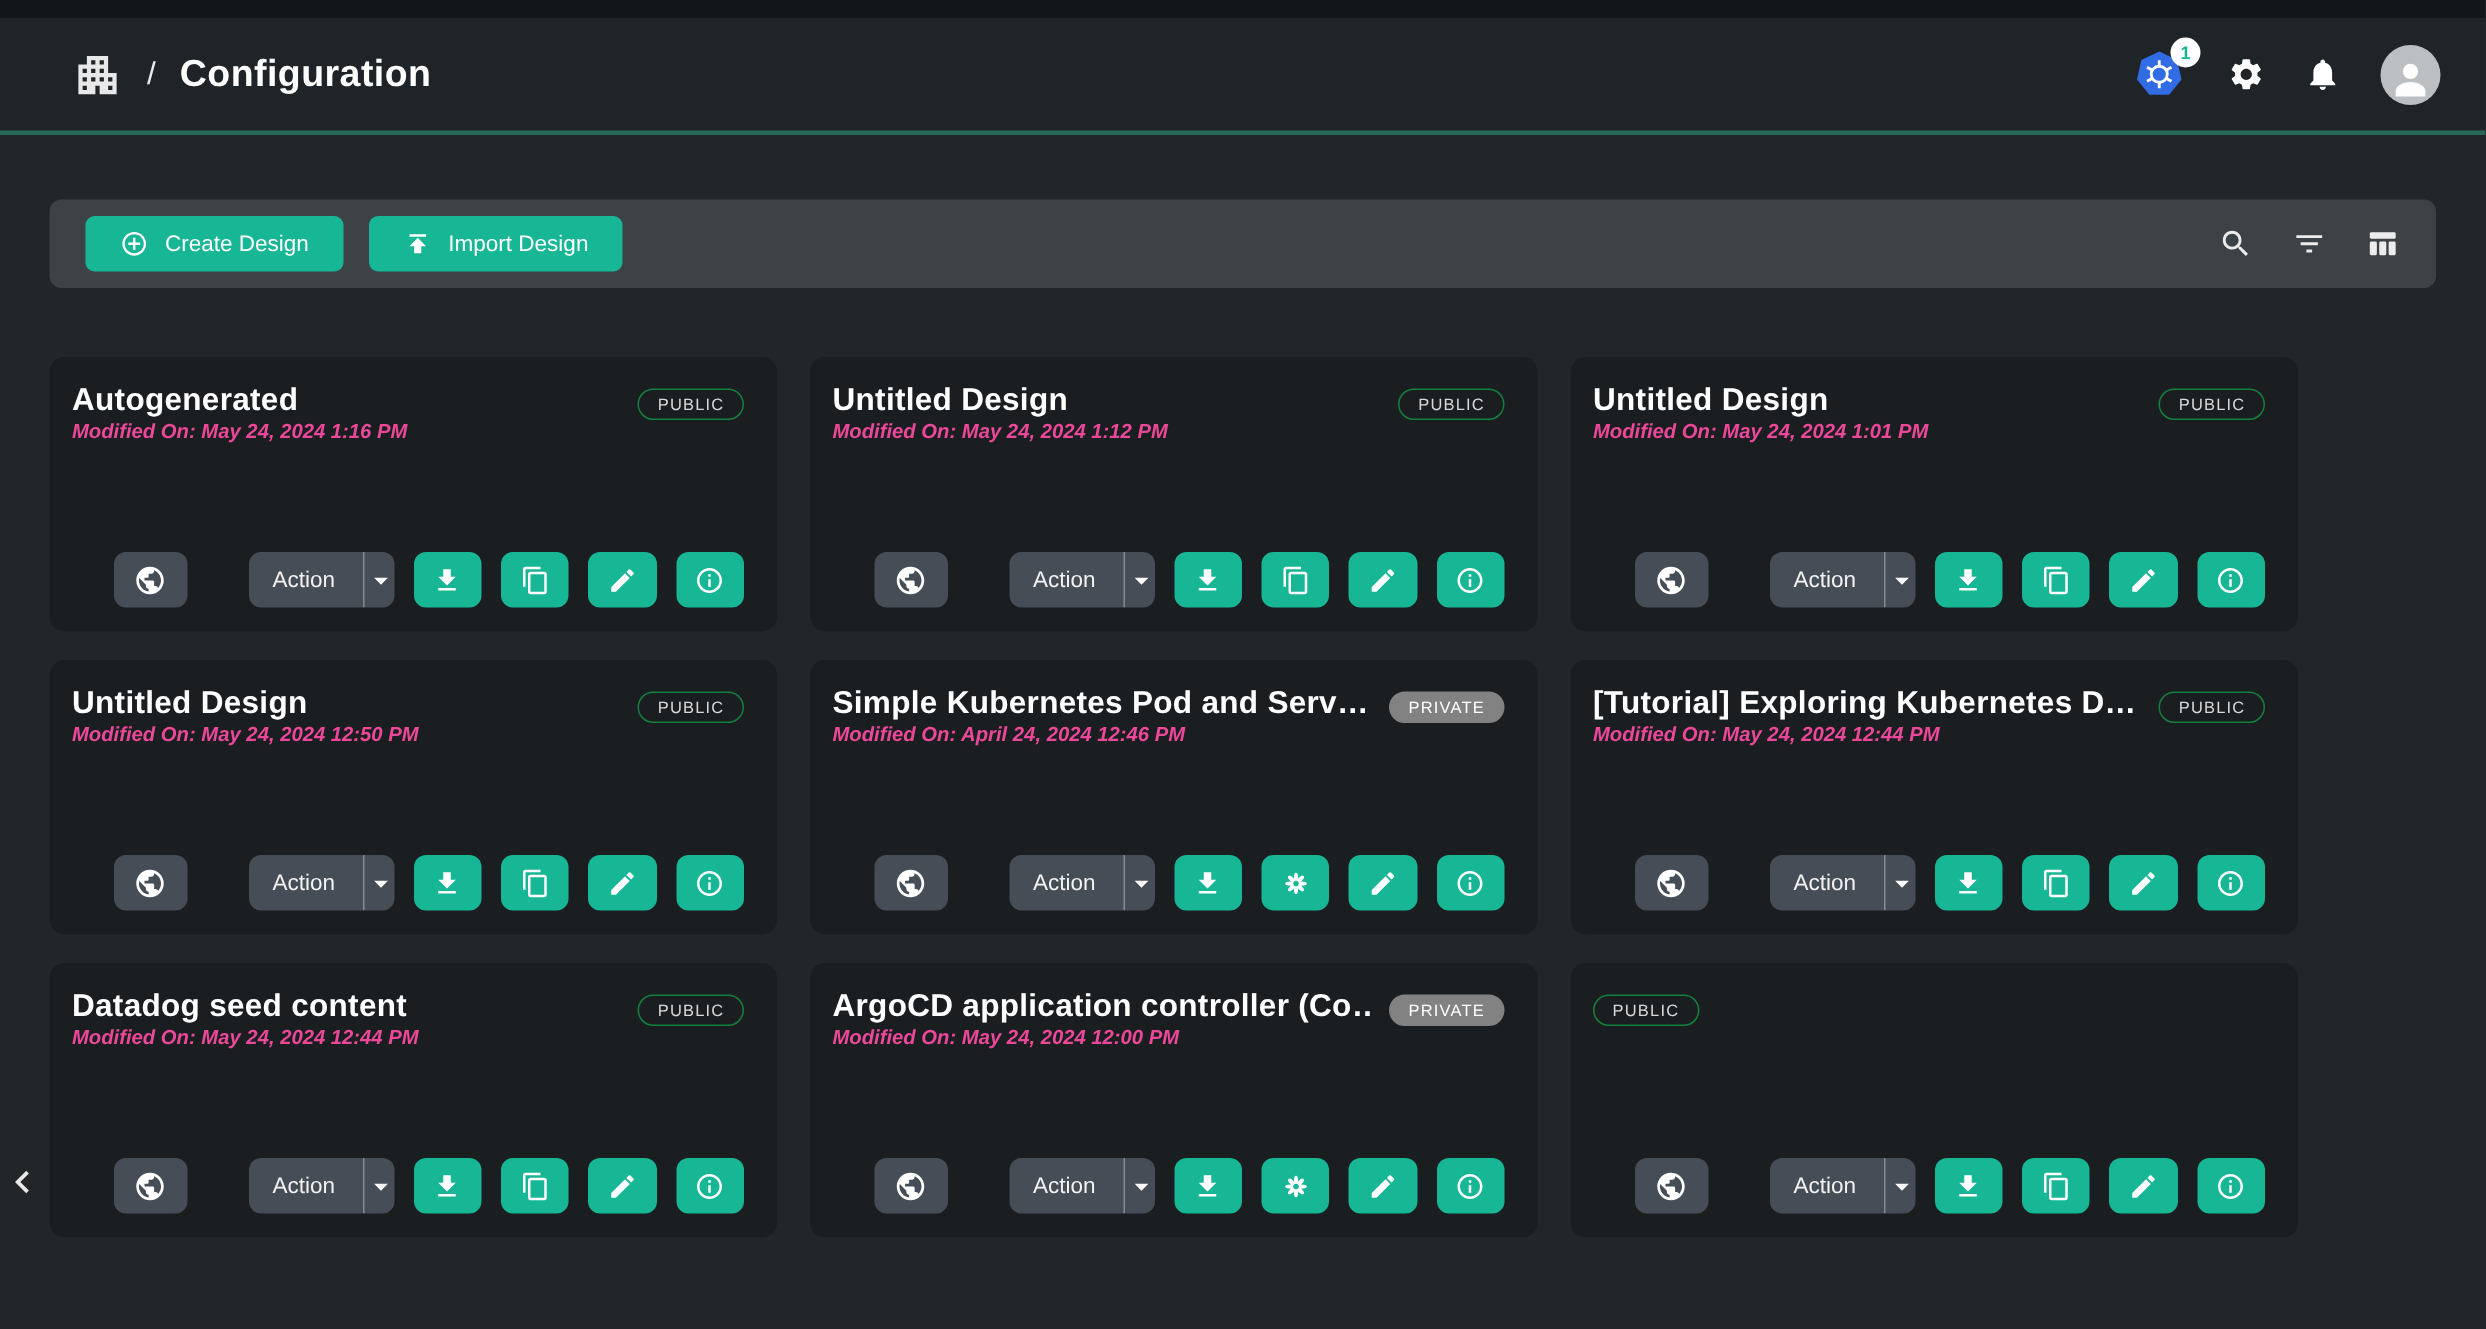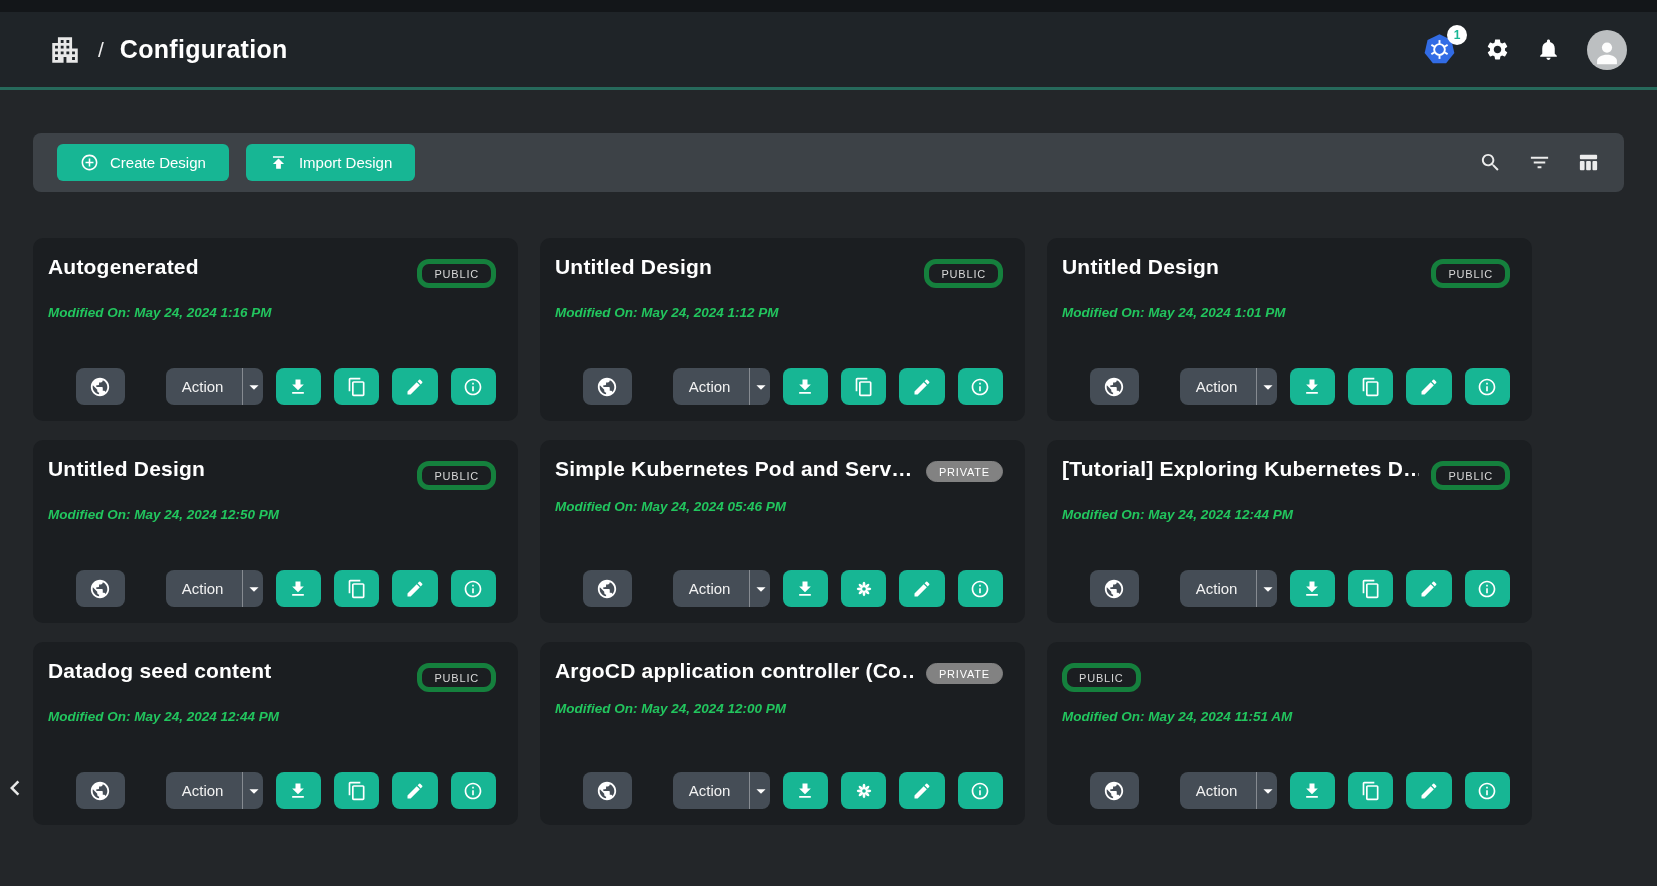--- a/index.html
+++ b/index.html
@@ -60,23 +60,23 @@
   }
   .card-top{ display:flex; align-items:flex-start; justify-content:space-between; gap:12px; }
   .design-title{
     color:#fff; font-size:21px; font-weight:bold; letter-spacing:.2px;
     white-space:nowrap; overflow:hidden;
   }
   .badge{
     font-size:11px; letter-spacing:.8px; padding:4px 12px 3px; border-radius:12px;
     margin-top:4px; white-space:nowrap; flex:none;
   }
-  .badge.public{ border:5px solid #15803d; color:#d8d8d8; background:transparent; }
+  .badge.public{ border:1px solid #15803d; color:#d8d8d8; background:transparent; }
   .badge.private{ border:1px solid #828282; background:#828282; color:#fff; }
-  .modified{ margin-top:17px; color:#22c55e; font-size:13.5px; font-style:italic; font-weight:bold; }
+  .modified{ margin-top:0; color:#ec4899; font-size:13.5px; font-style:italic; font-weight:bold; }
   .card-actions{ margin-top:auto; display:flex; gap:13px; }
   .cbtn{
     height:37px; border:none; border-radius:8px; color:#fff; cursor:pointer;
     display:flex; align-items:center; justify-content:center;
     font-family:"Liberation Sans",sans-serif;
   }
   .cbtn.gray{ background:#454d56;margin-left:28px; }
   .globe-btn{ width:60px; }
   .globe-btn svg{ width:22px; height:22px; }
   .action-split{ padding:0; align-items:stretch; overflow:hidden; cursor:default; }
@@ -343,21 +343,21 @@
             <path d="M11 7h2v2h-2zm0 4h2v6h-2zm1-9C6.48 2 2 6.48 2 12s4.48 10 10 10 10-4.48 10-10S17.52 2 12 2zm0 18c-4.41 0-8-3.59-8-8s3.59-8 8-8 8 3.59 8 8-3.59 8-8 8z"></path>
           </svg>
       </button>
     </div>
   </article>
     <article class="design-card">
     <div class="card-top">
       <h2 class="design-title">Simple Kubernetes Pod and Serv…</h2>
       <span class="badge private">PRIVATE</span>
     </div>
-    <div class="modified">Modified On: May 24, 2024 05:46 PM</div>
+    <div class="modified">Modified On: April 24, 2024 12:46 PM</div>
     <div class="card-actions">
       <button class="cbtn gray globe-btn">
         <svg viewBox="0 0 24 24" fill="currentColor">
             <path d="M12 2C6.48 2 2 6.48 2 12s4.48 10 10 10 10-4.48 10-10S17.52 2 12 2zm-1 17.93c-3.95-.49-7-3.85-7-7.93 0-.62.08-1.21.21-1.79L9 15v1c0 1.1.9 2 2 2v1.93zm6.9-2.54c-.26-.81-1-1.39-1.9-1.39h-1v-3c0-.55-.45-1-1-1H8v-2h2c.55 0 1-.45 1-1V7h2c1.1 0 2-.9 2-2v-.41c2.93 1.19 5 4.06 5 7.41 0 2.08-.8 3.97-2.1 5.39z"></path>
           </svg>
       </button>
       <div class="cbtn gray action-split">
         <button class="action-main">Action</button>
         <button class="action-caret">
           <svg viewBox="0 0 24 24" fill="currentColor">
@@ -534,21 +534,20 @@
         <svg viewBox="0 0 24 24" fill="currentColor">
             <path d="M11 7h2v2h-2zm0 4h2v6h-2zm1-9C6.48 2 2 6.48 2 12s4.48 10 10 10 10-4.48 10-10S17.52 2 12 2zm0 18c-4.41 0-8-3.59-8-8s3.59-8 8-8 8 3.59 8 8-3.59 8-8 8z"></path>
           </svg>
       </button>
     </div>
   </article>
     <article class="design-card">
     <div class="card-top">
       <span class="badge public">PUBLIC</span>
     </div>
-    <div class="modified">Modified On: May 24, 2024 11:51 AM</div>
     <div class="card-actions">
       <button class="cbtn gray globe-btn">
         <svg viewBox="0 0 24 24" fill="currentColor">
             <path d="M12 2C6.48 2 2 6.48 2 12s4.48 10 10 10 10-4.48 10-10S17.52 2 12 2zm-1 17.93c-3.95-.49-7-3.85-7-7.93 0-.62.08-1.21.21-1.79L9 15v1c0 1.1.9 2 2 2v1.93zm6.9-2.54c-.26-.81-1-1.39-1.9-1.39h-1v-3c0-.55-.45-1-1-1H8v-2h2c.55 0 1-.45 1-1V7h2c1.1 0 2-.9 2-2v-.41c2.93 1.19 5 4.06 5 7.41 0 2.08-.8 3.97-2.1 5.39z"></path>
           </svg>
       </button>
       <div class="cbtn gray action-split">
         <button class="action-main">Action</button>
         <button class="action-caret">
           <svg viewBox="0 0 24 24" fill="currentColor">

